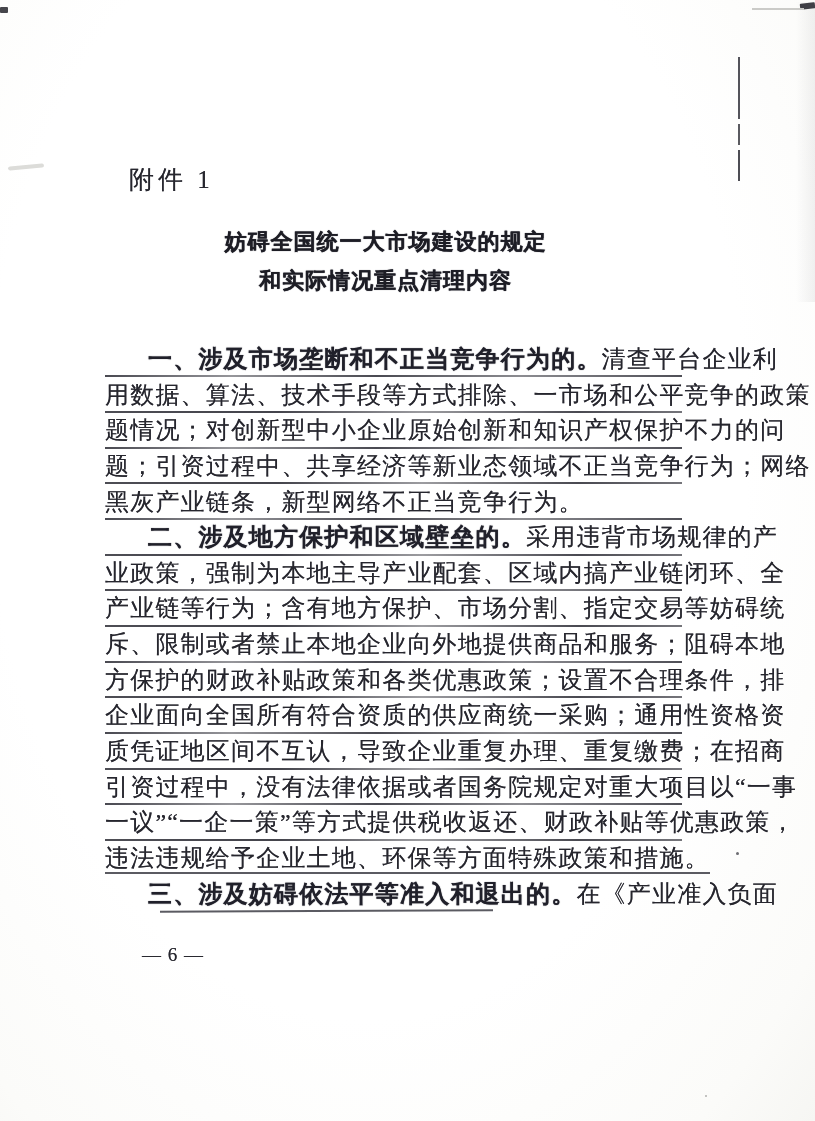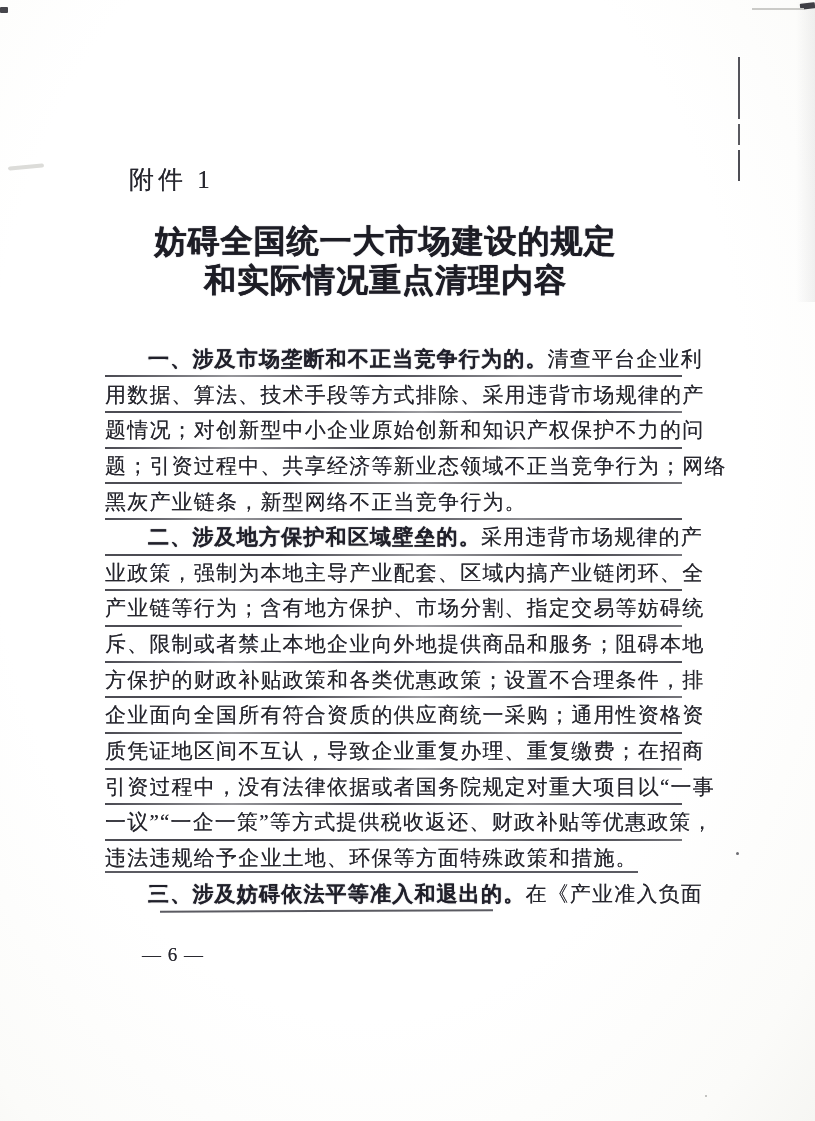--- a/index.html
+++ b/index.html
@@ -14,32 +14,32 @@
   }
   .attachment{
     position:absolute;left:129px;top:163px;
     font-size:25px;letter-spacing:4px;
     text-shadow:0 0 .5px rgba(38,38,46,.75);
   }
   .title{
     position:absolute;left:0;top:222px;width:815px;
     padding-right:44px;box-sizing:border-box;
     text-align:center;font-weight:bold;
-    font-size:32px;line-height:39px;letter-spacing:1px;
+    font-size:22px;line-height:39px;letter-spacing:1px;
     color:#1d1d25;
     text-shadow:0 0 .8px rgba(25,25,35,.9), .4px 0 0 rgba(25,25,35,.55);
     margin:0;
   }
   .body-block{
     position:absolute;left:105px;top:342px;width:577px;
   }
   .line{
     position:relative;
     height:35.65px;line-height:35.65px;
-    font-size:21px;letter-spacing:1.2px;
+    font-size:24px;letter-spacing:1.2px;
     text-align:justify;text-align-last:justify;
     text-justify:inter-character;
     white-space:nowrap;
     text-shadow:0 0 .6px rgba(38,38,46,.7);
   }
   .line.left{text-align-last:left;letter-spacing:1.2px;}
   .line.indent{padding-left:43px;}
   .line .b{font-weight:bold;color:#20202a;text-shadow:0 0 .9px rgba(25,25,35,.85);}
   
   .line.u-full{
@@ -94,21 +94,21 @@
 
   <div class="attachment">附件 1</div>
 
   <h1 class="title">
     <div>妨碍全国统一大市场建设的规定</div>
     <div>和实际情况重点清理内容</div>
   </h1>
 
   <div class="body-block" id="body-lines">
       <div class="line u-full indent"><span class="b">一、涉及市场垄断和不正当竞争行为的。</span><span>清查平台企业利</span></div>
-      <div class="line u-full"><span>用数据、算法、技术手段等方式排除、采用违背市场规律的产</span></div>
+      <div class="line u-full"><span>用数据、算法、技术手段等方式排除、一市场和公平竞争的政策</span></div>
       <div class="line u-full"><span>题情况；对创新型中小企业原始创新和知识产权保护不力的问</span></div>
       <div class="line u-full"><span>题；引资过程中、共享经济等新业态领域不正当竞争行为；网络</span></div>
       <div class="line u-full left"><span>黑灰产业链条，新型网络不正当竞争行为。</span></div>
       <div class="line u-full indent"><span class="b">二、涉及地方保护和区域壁垒的。</span><span>采用违背市场规律的产</span></div>
       <div class="line u-full"><span>业政策，强制为本地主导产业配套、区域内搞产业链闭环、全</span></div>
       <div class="line u-full"><span>产业链等行为；含有地方保护、市场分割、指定交易等妨碍统</span></div>
       <div class="line u-full"><span>斥、限制或者禁止本地企业向外地提供商品和服务；阻碍本地</span></div>
       <div class="line u-full"><span>方保护的财政补贴政策和各类优惠政策；设置不合理条件，排</span></div>
       <div class="line u-full"><span>企业面向全国所有符合资质的供应商统一采购；通用性资格资</span></div>
       <div class="line u-full"><span>质凭证地区间不互认，导致企业重复办理、重复缴费；在招商</span></div>

